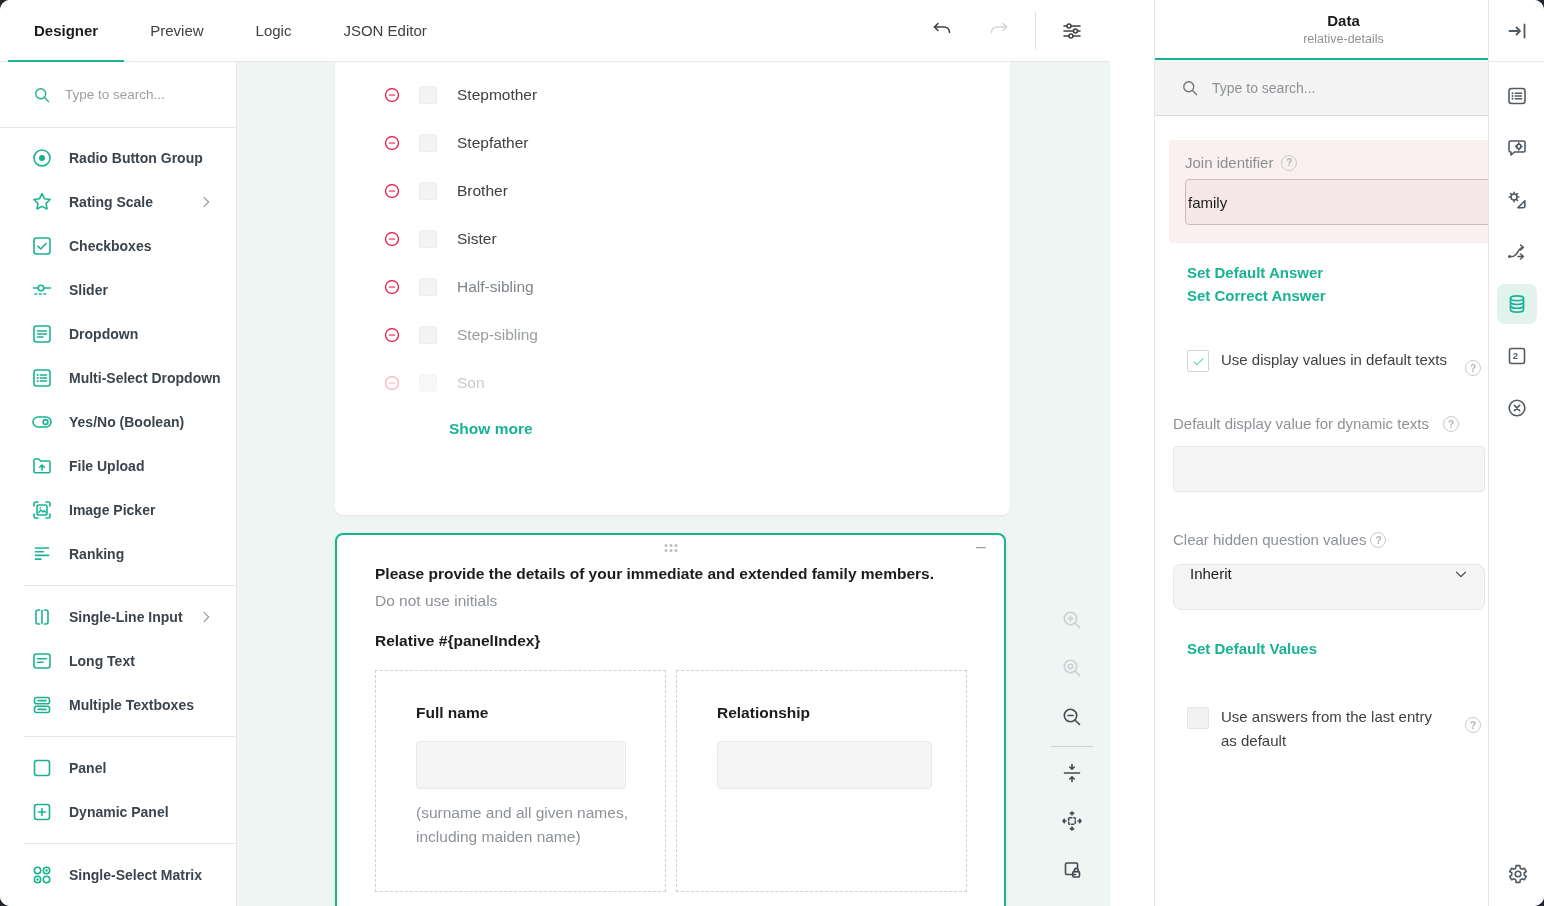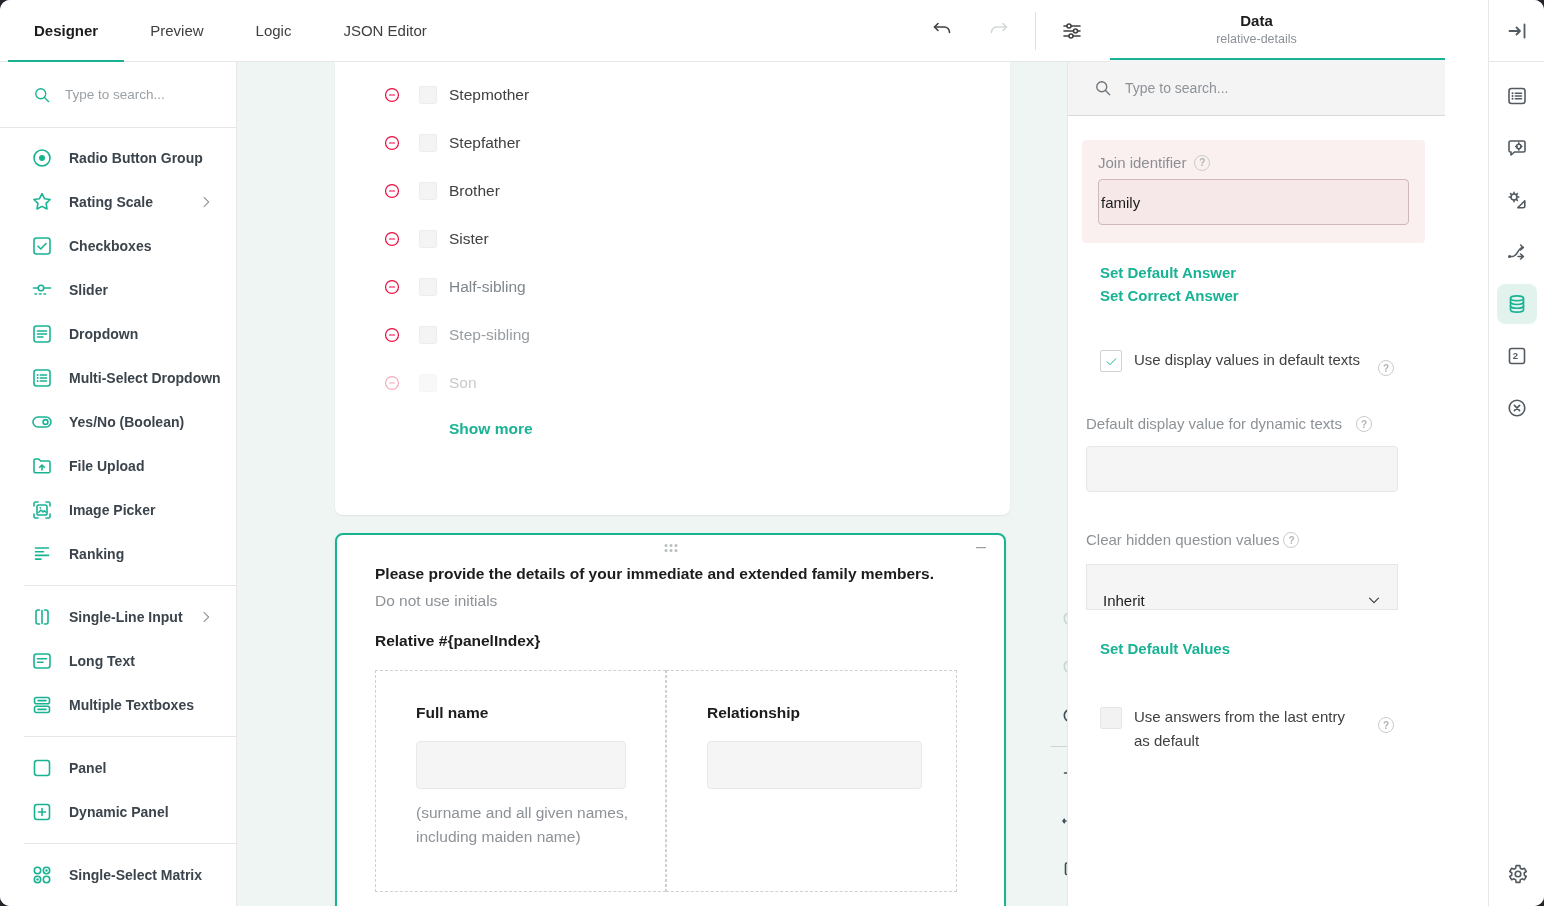--- a/index.html
+++ b/index.html
@@ -37,50 +37,50 @@
   .tbx-item .chev{color:#8f979c;margin-right:22px}
   .tbx-div{height:1px;background:#e4e6e7;margin:9px 0 9px 24px}
 
   
   .canvas{position:absolute;left:237px;top:62px;width:873px;height:844px;background:var(--cbg);overflow:hidden}
   .qcard{position:absolute;left:98px;width:675px;background:#fff}
   .card-choices{top:0;height:453px;border-radius:0 0 8px 8px;box-shadow:0 1px 2px rgba(0,0,0,.07);padding-top:9px}
   .chrow{height:48px;display:flex;align-items:center}
   .chrow .rm{margin-left:48px;color:var(--red);width:18px;height:18px}
   .chrow .box{width:18px;height:18px;background:#f4f4f4;border:1px solid #ededed;border-radius:2px;margin-left:18px}
-  .chrow .clab{margin-left:12px;font-size:15.5px;color:var(--txt)}
+  .chrow .clab{margin-left:20px;font-size:15.5px;color:var(--txt)}
   .chrow.dim1 .clab{color:#7f868b}
   .chrow.dim2 .clab{color:#989da1}
   .chrow.faded .rm{opacity:.35}
   .chrow.faded .box{opacity:.55}
   .chrow.faded .clab{color:#c6cacc}
   .showmore{margin:13px 0 12px 114px;font-size:15.5px;font-weight:700;color:var(--teal);cursor:pointer;display:inline-block}
 
   .card-panel{top:471px;height:520px;width:671px;border:2px solid var(--teal);border-radius:8px;box-shadow:0 1px 3px rgba(25,179,148,.15)}
   .drag{position:absolute;left:50%;top:9px;transform:translateX(-50%);display:grid;grid-template-columns:repeat(3,3px);gap:2px;cursor:grab}
   .drag i{width:3px;height:3px;border-radius:50%;background:#b9bec1}
   .collapse-min{position:absolute;right:14px;top:4px;width:18px;height:18px;color:#9aa0a4;cursor:pointer;font-size:18px;line-height:14px;text-align:center}
   .p-title{margin:30px 0 0 38px;width:600px;font-size:15.5px;font-weight:700;color:var(--ink)}
   .p-desc{margin:9px 0 0 38px;font-size:15.5px;color:var(--gray)}
   .p-tpl{margin:22px 0 0 38px;font-size:15.5px;font-weight:700;color:var(--ink)}
-  .p-row{display:flex;gap:0;margin:20px 0 0 38px}
+  .p-row{display:flex;gap:10px;margin:20px 0 0 38px}
   .dashedq{width:291px;height:222px;border:1px dashed #ccd2d4;padding:33px 0 0 40px}
   .dq-title{font-size:15.5px;font-weight:700;color:var(--ink)}
   .dq-input{margin-top:19px;width:210px;height:48px;background:var(--field);border:1px solid #e9e9e9;border-radius:4px}
   .dq-input.w2{width:215px}
   .dq-hint{margin-top:12px;width:212px;font-size:15.5px;line-height:24px;color:var(--gray)}
 
   
   .zoombar{position:absolute;left:823px;top:0;width:24px;height:100%}
   .zb{position:absolute;width:24px;height:24px;color:#414b53;cursor:pointer}
   .zb.dis{color:#c8d1d5;cursor:default}
   .zdiv{position:absolute;left:-9px;top:684px;width:42px;height:1px;background:#ccd4d2}
 
   
-  .prop{position:absolute;left:1067px;top:0;width:378px;height:906px;background:#fff;border-left:1px solid var(--line)}
+  .prop{position:absolute;left:1154px;top:0;width:378px;height:906px;background:#fff;border-left:1px solid var(--line)}
   .prop-head{height:60px;border-bottom:2px solid var(--teal);text-align:center;padding-top:12px}
   .prop-title{font-size:15px;font-weight:600;color:var(--ink)}
   .prop-sub{font-size:12.5px;color:var(--gray);margin-top:3px}
   .prop-search{height:56px;background:#f4f4f4;border-bottom:1px solid #dadada;display:flex;align-items:center;padding-left:25px;gap:12px;color:#6d747a}
   .prop-search input{border:none;outline:none;background:transparent;font-size:14px;color:var(--txt);width:250px}
   .prop-search input::placeholder{color:#8d9297}
   .prop-body{padding:24px 20px 0 14px}
   .pinkblock{background:#fbf0f0;border-radius:4px;padding:14px 16px 18px}
   .plabel{font-size:15px;color:var(--gray);display:flex;align-items:center;gap:8px}
   .pinkblock .plabel{color:#8b8f94}
@@ -91,21 +91,21 @@
   .pcheck{width:22px;height:22px;border-radius:2px;flex:0 0 22px;margin-top:2px}
   .pcheck.on{background:#fff;border:1px solid #d2d2d2;color:var(--teal);display:flex;align-items:center;justify-content:center}
   .pcheck.off{background:#f2f2f2;border:1px solid #e5e5e5}
   .chktext{margin-left:12px;width:226px;font-size:15px;line-height:24px;color:#404040}
   .chkline .help{margin-left:18px;margin-top:12px}
   .glabel-row{display:flex;margin:36px 0 0 4px;align-items:flex-start}
   .glabel{width:258px;font-size:15px;line-height:24px;color:var(--gray)}
   .glabel-row .help{margin-left:12px;margin-top:4px}
   .gl-inline{display:flex;align-items:center;gap:4px;margin:36px 0 0 4px}
   .ginput{margin:10px 0 0 4px;width:312px;height:46px;background:var(--field);border:1px solid var(--fieldline);border-radius:4px;padding:0 16px;font-size:15px;color:var(--ink);outline:none}
-  .gselect{margin:12px 0 0 4px;width:312px;height:46px;background:var(--field);border:1px solid var(--fieldline);border-radius:0;display:flex;align-items:flex-end;justify-content:space-between;padding:0 14px 0 16px;cursor:pointer}
+  .gselect{margin:12px 0 0 4px;width:312px;height:46px;background:var(--field);border:1px solid var(--fieldline);border-radius:8px;display:flex;align-items:flex-start;justify-content:space-between;padding:0 14px 0 16px;cursor:pointer}
   .gselect .val{font-size:15px;color:var(--ink)}
   .gselect .chev{color:#404040}
 
   
   .strip{position:absolute;left:1488px;top:0;width:56px;height:906px;background:#fff;border-left:1px solid var(--line)}
   .strip-top{height:62px;border-bottom:1px solid var(--line);display:flex;align-items:center;justify-content:center}
   .sbtn{position:absolute;left:50%;transform:translate(-50%,-50%);width:40px;height:40px;display:flex;align-items:center;justify-content:center;border-radius:8px;color:#525a61;cursor:pointer}
   .sbtn.active{background:var(--mint);color:var(--teal)}
   .strip-top .sbtn{position:static;transform:none}
 </style>

